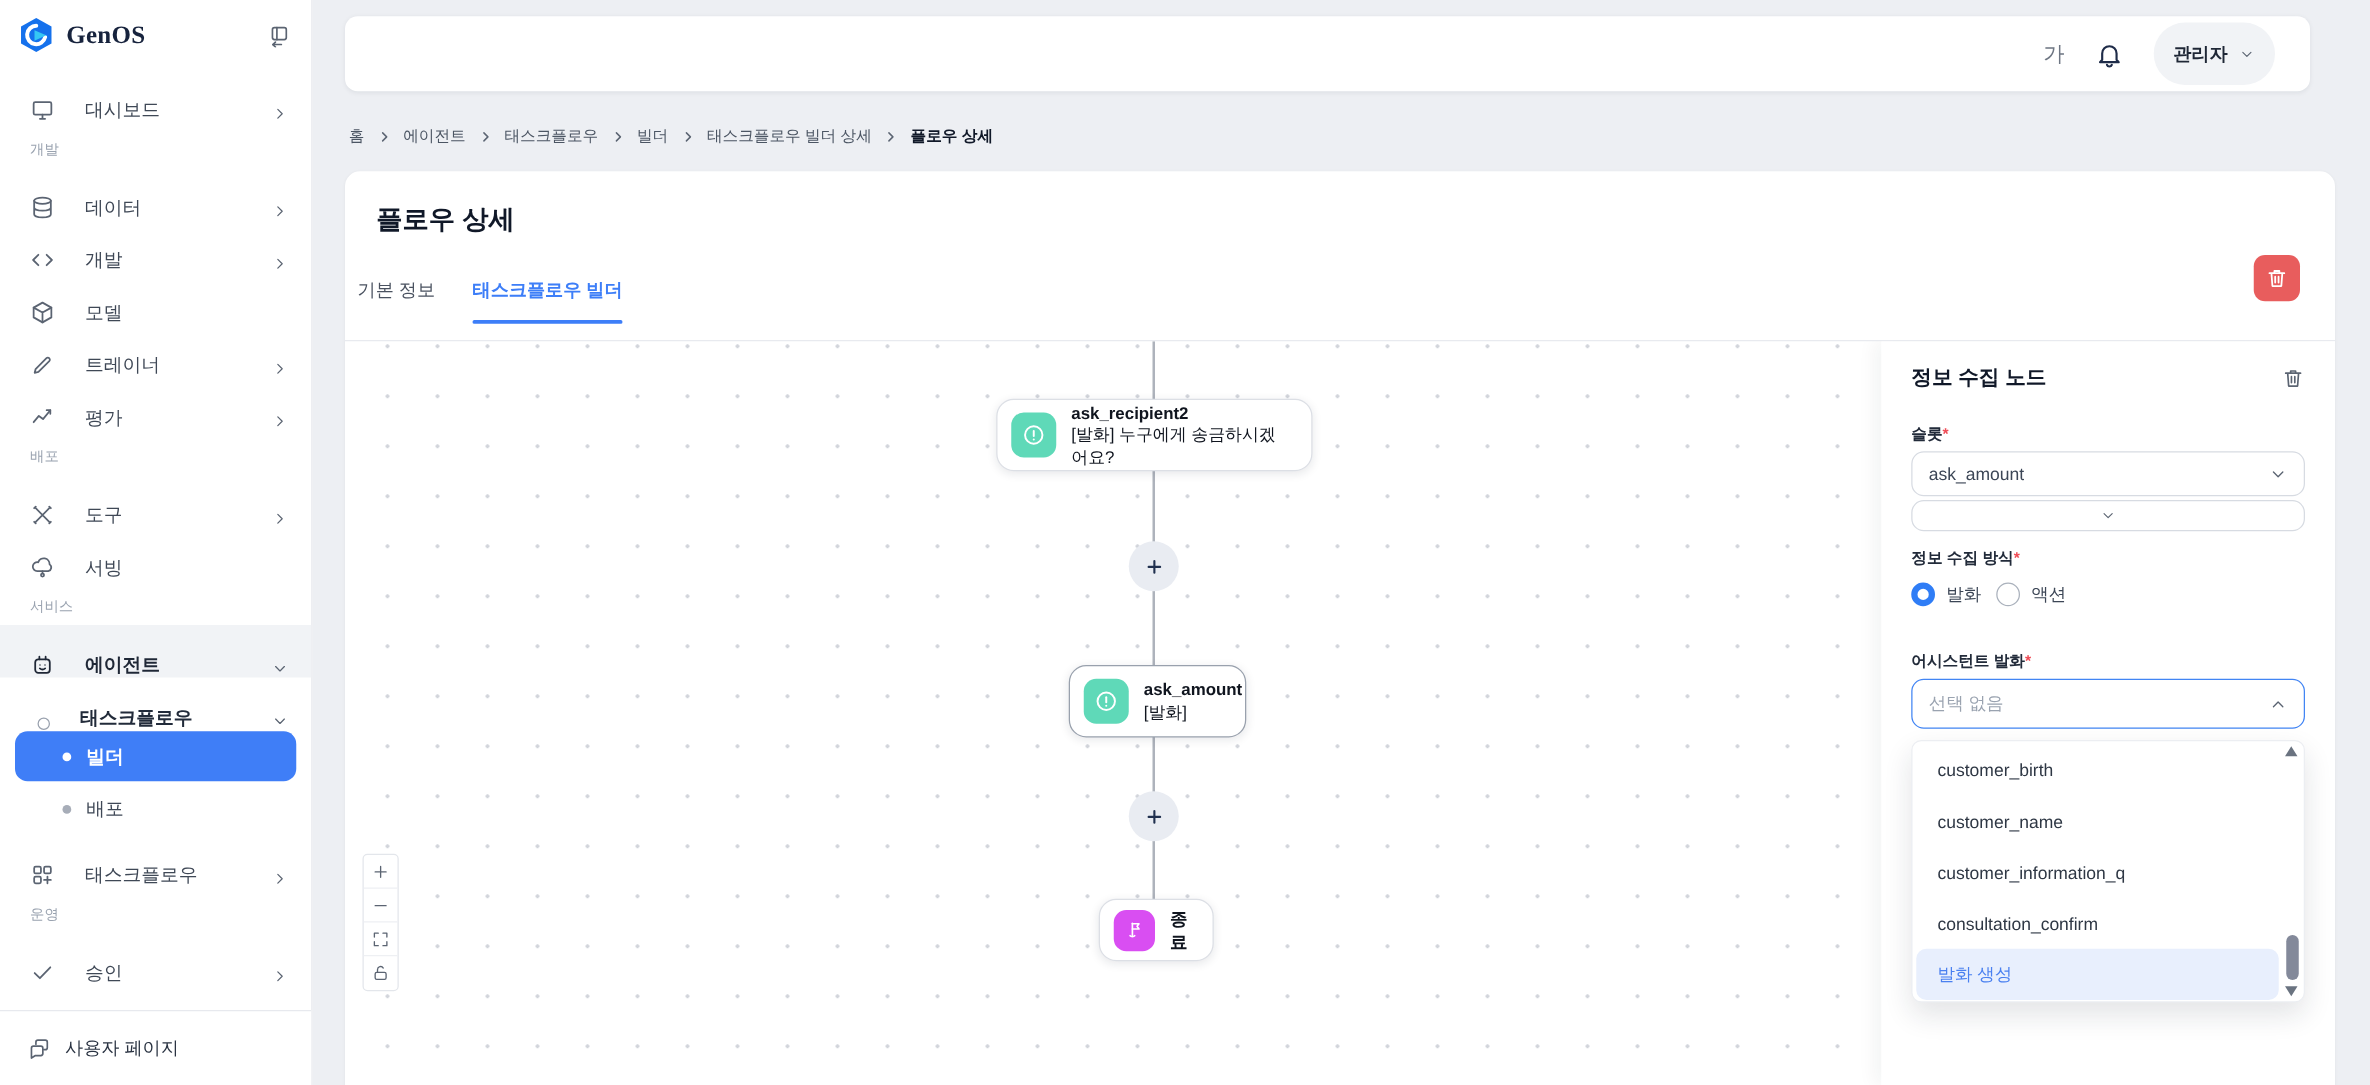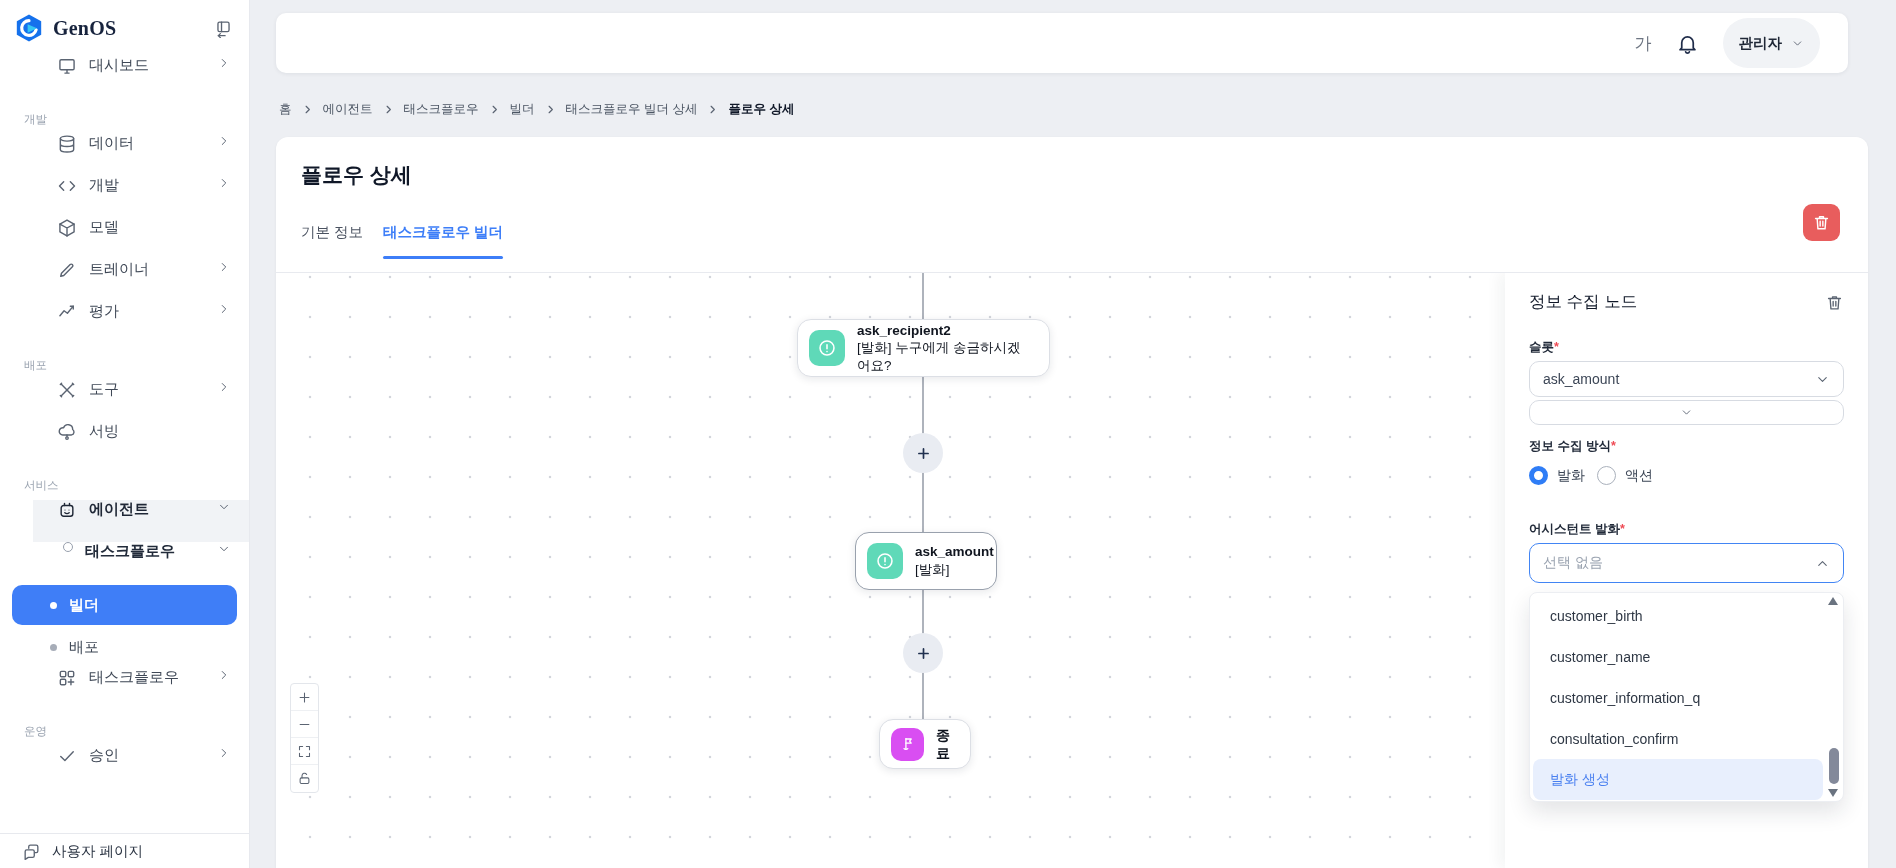--- a/index.html
+++ b/index.html
@@ -9,34 +9,34 @@
   .ic { stroke:#5b6472; fill:none; stroke-width:1.7; stroke-linecap:round; stroke-linejoin:round; }
 
   
   .sidebar { position:absolute; left:0; top:0; width:250px; height:868px; background:#fff;
     border-right:1px solid #e7e9ee; z-index:20; }
   .logo-row { display:flex; align-items:center; height:56px; padding:0 16px 0 14px; gap:9px; }
   .logo-text { font-size:20px; font-weight:800; color:#17233d; letter-spacing:.2px;font-family:Liberation Serif, serif; }
   .collapse-btn { margin-left:auto; color:#3c4656; cursor:pointer; }
   .section-label { height:36px; display:flex; align-items:flex-end; padding:0 0 7px 24px;
     font-size:11.5px; color:#9aa3b0; }
-  .nav-item { display:flex; align-items:flex-start; height:42px; padding:0 18px 0 24px; gap:12px;
-    font-size:15px; color:#3f4856; cursor:pointer;margin-left:33px; }
+  .nav-item { display:flex; align-items:flex-end; height:42px; padding:0 18px 0 24px; gap:24px;
+    font-size:15px; color:#3f4856; cursor:pointer; }
   .nav-item .chev { margin-left:auto; color:#8b93a1; }
   .nav-item.active-light { background:#f1f3f6; font-weight:700; color:#1f2736; }
   .nav-item.sub1 { padding-left:30px; font-weight:700; color:#222b3a; }
   .bullet-ring { width:10px; height:10px; border-radius:50%; border:1.5px solid #98a0ad; flex:none; }
   .bullet-dot { width:7px; height:7px; border-radius:50%; background:#a7adb8; flex:none; }
   .sub2-wrap { padding:1px 12px; }
   .sub2 { display:flex; align-items:center; gap:12px; height:40px; padding-left:38px;
     font-size:15px; color:#3f4856; border-radius:10px; cursor:pointer; }
   .sub2.pill-active { background:#3f7ef7; color:#fff; font-weight:700; }
   .sub2.pill-active .bullet-dot { background:#fff; }
   .nav-item.lvl1dot { padding-left:31px; }
-  .sidebar-footer { position:absolute; left:0; right:0; bottom:0; height:35px; background:#fff;
+  .sidebar-footer { position:absolute; left:0; right:0; bottom:0; height:60px; background:#fff;
     border-top:1px solid #e7e9ee; display:flex; align-items:center; gap:11px; padding:0 22px;
     font-size:14.5px; color:#2a3342; cursor:pointer; }
 
   
   .topbar { position:absolute; left:276px; top:13px; width:1572px; height:60px; background:#fff;
     border-radius:10px; box-shadow:0 1px 4px rgba(16,24,40,.07); display:flex; align-items:center;
     justify-content:flex-end; gap:24px; padding:0 28px; z-index:5; }
   .font-toggle { font-size:17px; color:#6e7683; cursor:pointer; }
   .bell { color:#1f2c49; cursor:pointer; }
   .profile-pill { background:#f1f3f6; border-radius:999px; height:50px; display:flex;
@@ -47,21 +47,21 @@
   .breadcrumb { position:absolute; left:279px; top:101px; display:flex; align-items:center;
     gap:10px; font-size:12.5px; color:#4b5563; z-index:5; }
   .crumb { cursor:pointer; }
   .crumb.last { font-weight:700; color:#101828; cursor:default; }
   .crumb-sep { color:#707886; }
 
   
   .card { position:absolute; left:276px; top:137px; width:1592px; height:731px; background:#fff;
     border-radius:12px 12px 0 0; box-shadow:0 1px 3px rgba(16,24,40,.06); }
   .card-title { position:absolute; left:25px; top:24px; font-size:21px; font-weight:700; color:#101828; }
-  .tabs { position:absolute; left:25px; top:86px; display:flex; gap:20px; }
+  .tabs { position:absolute; left:10px; top:86px; display:flex; gap:30px; }
   .tab { font-size:14.5px; color:#4a5260; padding-bottom:17px; position:relative; cursor:pointer; }
   .tab.active { color:#3d7ef8; font-weight:700; }
   .tab.active::after { content:""; position:absolute; left:0; right:0; bottom:0; height:3px;
     background:#3d7ef8; border-radius:2px; }
   .tabs-border { position:absolute; left:0; right:0; top:135px; height:1px; background:#e8eaef; }
   .delete-btn { position:absolute; right:28px; top:67px; width:37px; height:37px; border-radius:9px;
     background:#e85d5d; display:flex; align-items:center; justify-content:center; cursor:pointer; }
 
   
   .canvas { position:absolute; left:0; right:0; top:136px; bottom:0; overflow:hidden;
@@ -89,21 +89,21 @@
     border:1px solid #e3e6eb; border-radius:4px; display:flex; flex-direction:column; }
   .ctl { height:27px; display:flex; align-items:center; justify-content:center; color:#5c6575;
     border-bottom:1px solid #eef0f3; cursor:pointer; }
   .ctl:last-child { border-bottom:none; }
 
   
   .panel { position:absolute; left:1229px; top:0; bottom:0; width:363px; background:#fff;
     box-shadow:-6px 0 14px rgba(23,32,48,.05); }
   .panel-header { position:absolute; left:24px; right:24px; top:18px; display:flex;
     align-items:center; justify-content:space-between; }
-  .panel-title { font-size:16.5px; font-weight:400; color:#101828; }
+  .panel-title { font-size:16.5px; font-weight:700; color:#101828; }
   .panel-trash { color:#6a7380; cursor:pointer; }
   .field-label { position:absolute; left:24px; font-size:12.5px; font-weight:700; color:#222b3a; }
   .req { color:#ef4b55; }
   .select { position:absolute; left:24px; right:24px; border:1px solid #d7dbe2; border-radius:10px;
     display:flex; align-items:center; padding:0 13px; font-size:14px; color:#3c4656;
     background:#fff; cursor:pointer; }
   .select .chev-end { margin-left:auto; color:#3c4656; }
   .lbl-slot { top:66px; }
   .sel-slot { top:88px; height:36px; }
   .sel-collapsed { top:127px; height:25px; justify-content:center; color:#6a7380; }

